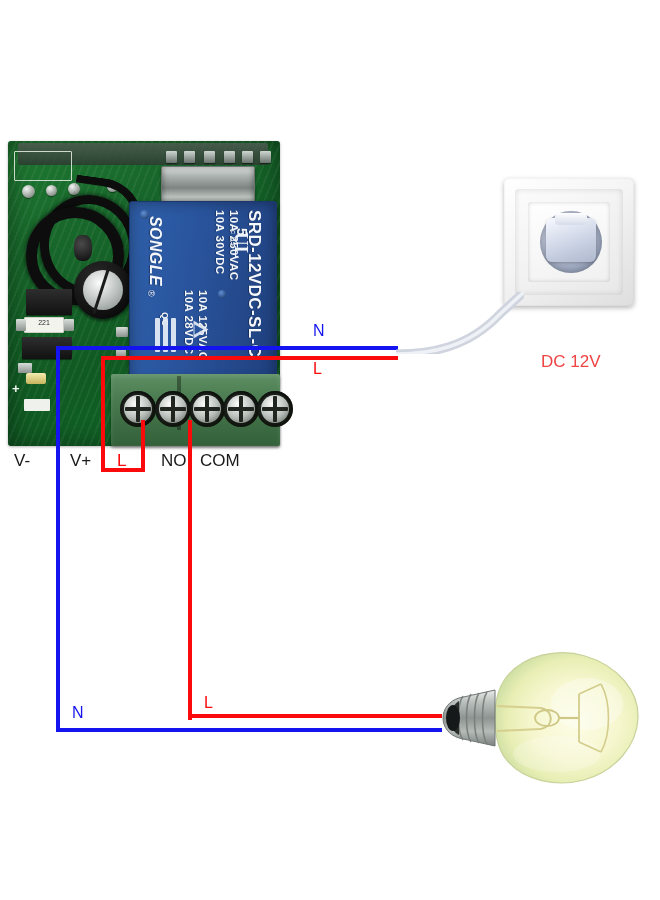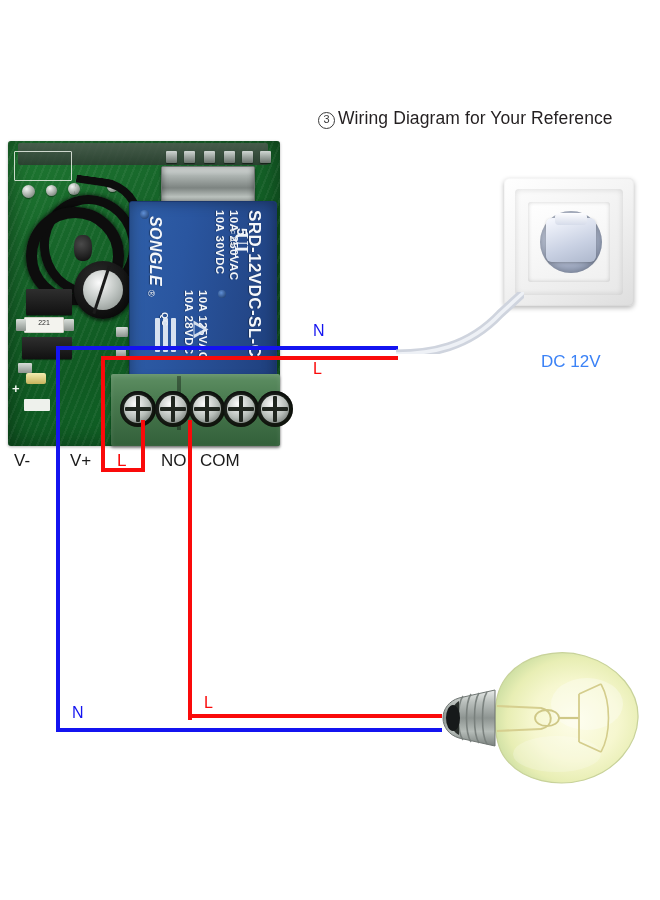--- a/index.html
+++ b/index.html
@@ -133,23 +133,20 @@
 
   
   .bulb{position:absolute;left:437px;top:646px;width:205px;height:145px;}
   .bulb svg{display:block;}
 </style>
 </head>
 <body>
 
 <div class="stage">
 
-  <div class="title">
-    <span class="circnum">3</span><span>Wiring Diagram for Your Reference</span>
-  </div>
 
   <div class="pcb">
     <div class="board"></div>
     <div class="topstrip"></div>
     <div class="silkbox"></div>
 
     <div class="hdr" style="left:158px;"></div>
     <div class="hdr" style="left:176px;"></div>
     <div class="hdr" style="left:196px;"></div>
     <div class="hdr" style="left:216px;"></div>
@@ -270,21 +267,21 @@
     <div class="plug"></div>
   </div>
 
   <div class="cable-white">
     <svg width="128" height="62" viewBox="0 0 128 62">
       <path d="M0,62 C34,62 72,56 104,22 L128,0" stroke="#cfd4de" stroke-width="9" fill="none" stroke-linecap="round"></path>
       <path d="M0,62 C34,62 72,56 104,22 L128,0" stroke="#eef1f6" stroke-width="3.5" fill="none" stroke-linecap="round"></path>
     </svg>
   </div>
 
-  <div class="lbl" style="left:541px;top:352px;font-size:17px;color:#3b82f6;">DC 12V</div>
+  <div class="lbl" style="left:541px;top:352px;font-size:17px;color:#ef4444;">DC 12V</div>
 
   <div class="bulb">
     <svg width="205" height="145" viewBox="0 0 205 145">
       <defs>
         <radialGradient id="glass" cx="56%" cy="52%" r="58%">
           <stop offset="0%" stop-color="#fdfde8"></stop>
           <stop offset="52%" stop-color="#f6f7cf"></stop>
           <stop offset="82%" stop-color="#e8eeb4"></stop>
           <stop offset="100%" stop-color="#cfe0a4"></stop>
         </radialGradient>

